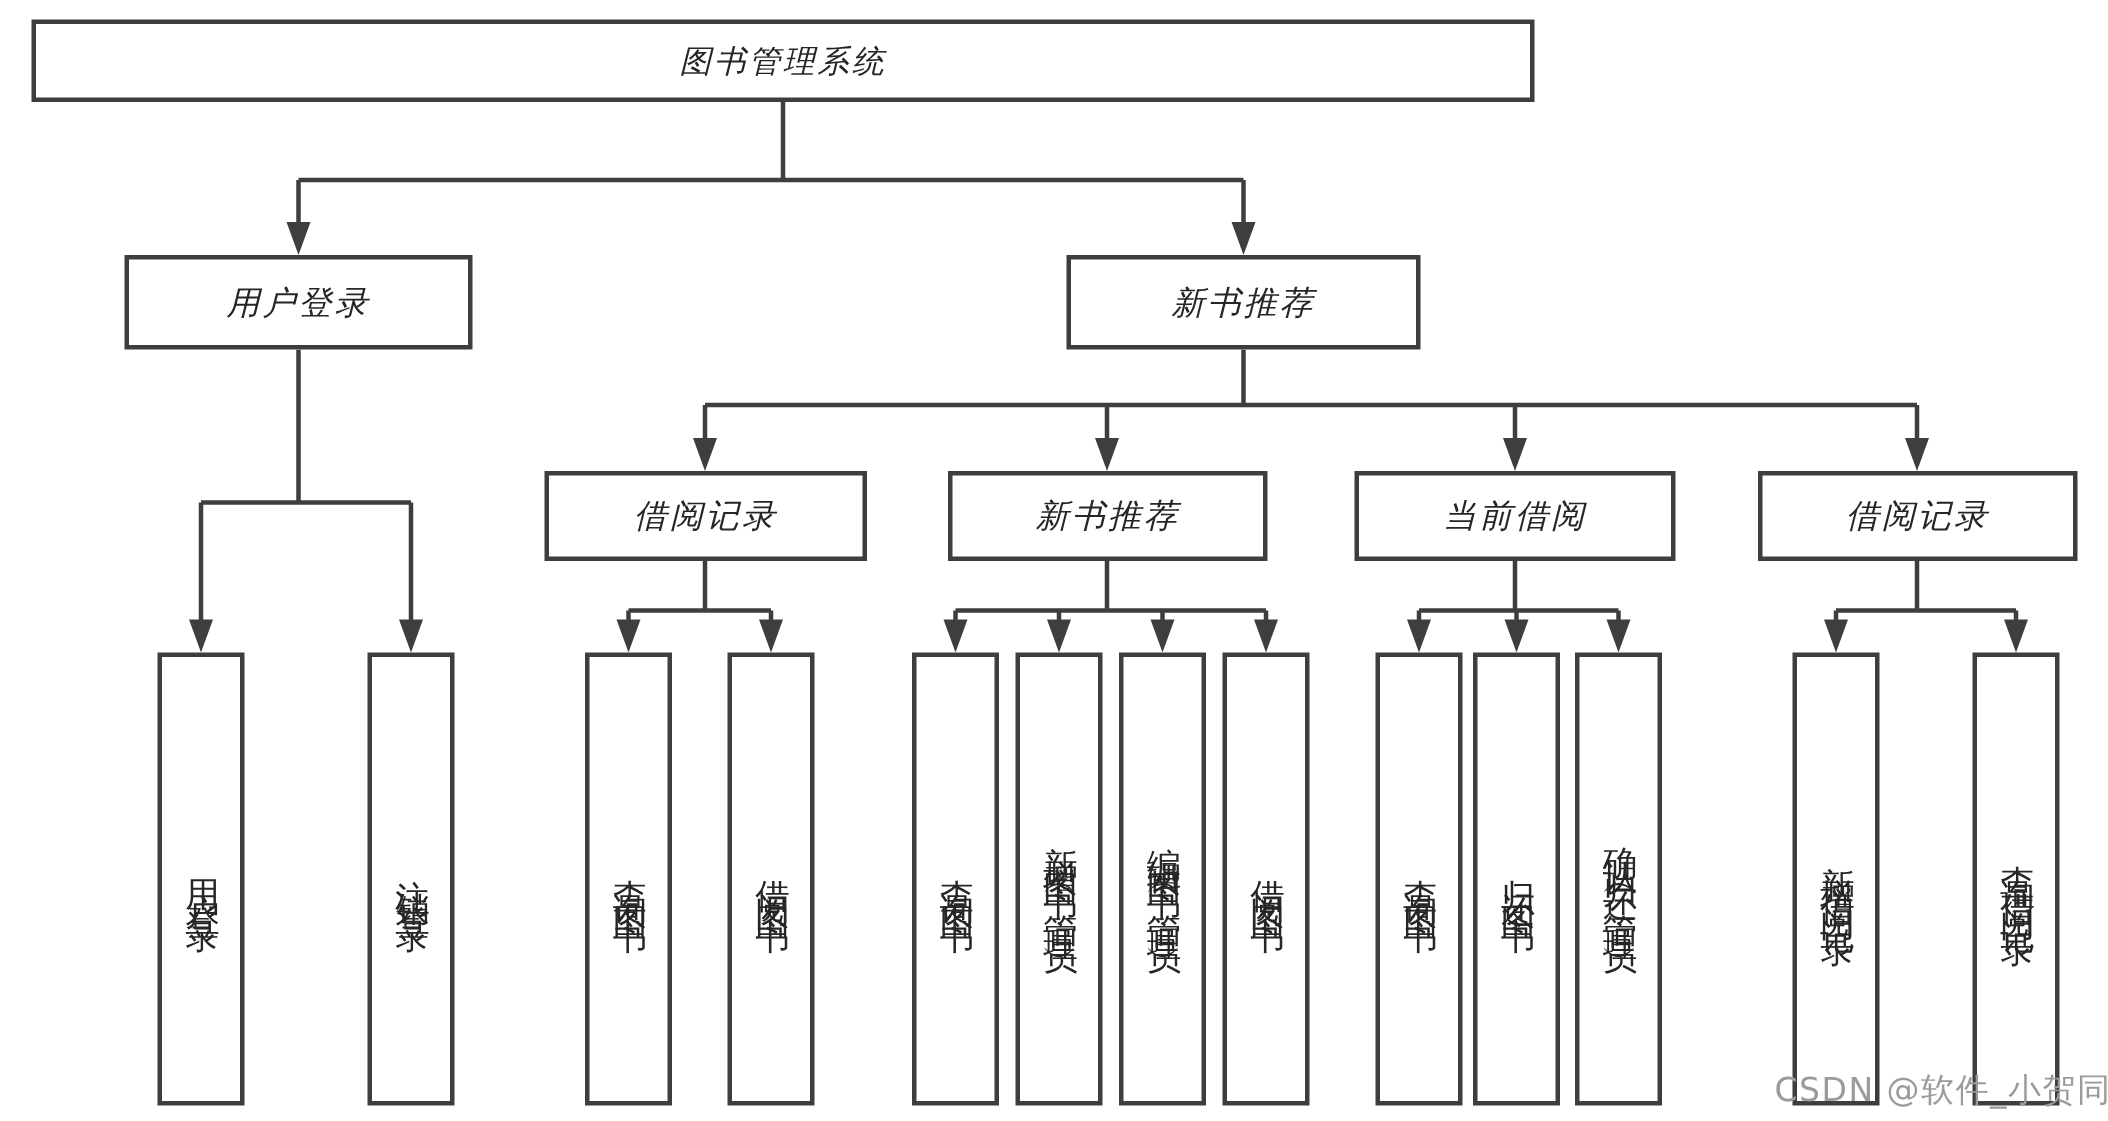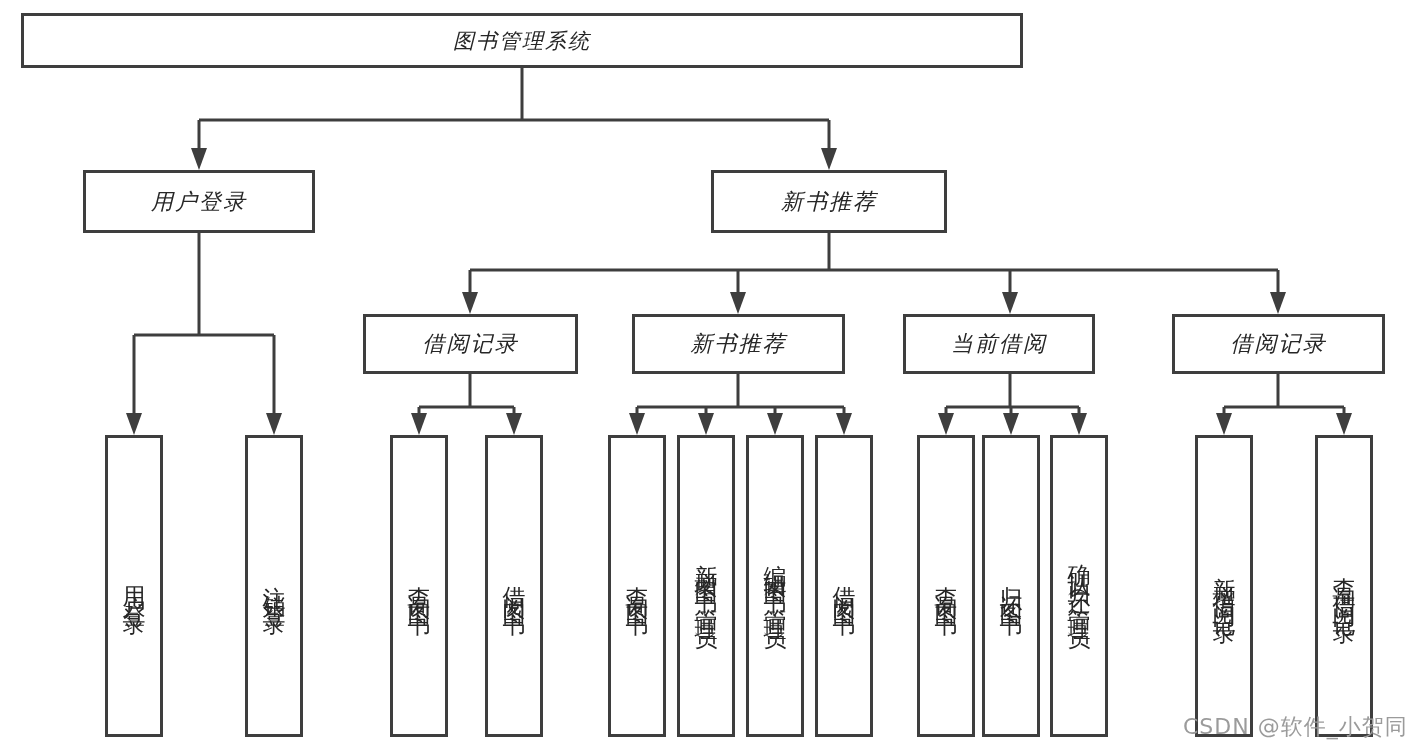--- a/index.html
+++ b/index.html
@@ -71,21 +71,21 @@
     </g>
   </svg>
 
   <div class="box h root" style="left:21px; top:13px; width:1002px; height:55px;">图书管理系统</div>
 
   <div class="box h" style="left:83px; top:170px; width:232px; height:63px;">用户登录</div>
   <div class="box h" style="left:711px; top:170px; width:236px; height:63px;">新书推荐</div>
 
   <div class="box h" style="left:363px; top:314px; width:215px; height:60px;">借阅记录</div>
   <div class="box h" style="left:632px; top:314px; width:213px; height:60px;">新书推荐</div>
-  <div class="box h" style="left:903px; top:314px; width:192px; height:60px;">当前借阅</div>
+  <div class="box h" style="left:903px; top:314px; width:214px; height:60px;">当前借阅</div>
   <div class="box h" style="left:1172px; top:314px; width:213px; height:60px;">借阅记录</div>
 
   <div class="box v" style="left:105px;">用户登录</div>
   <div class="box v" style="left:245px;">注销登录</div>
 
   <div class="box v" style="left:390px;">查询图书</div>
   <div class="box v" style="left:485px;">借阅图书</div>
 
   <div class="box v" style="left:608px;">查询图书</div>
   <div class="box v" style="left:677px;">新增图书（管理员）</div>

